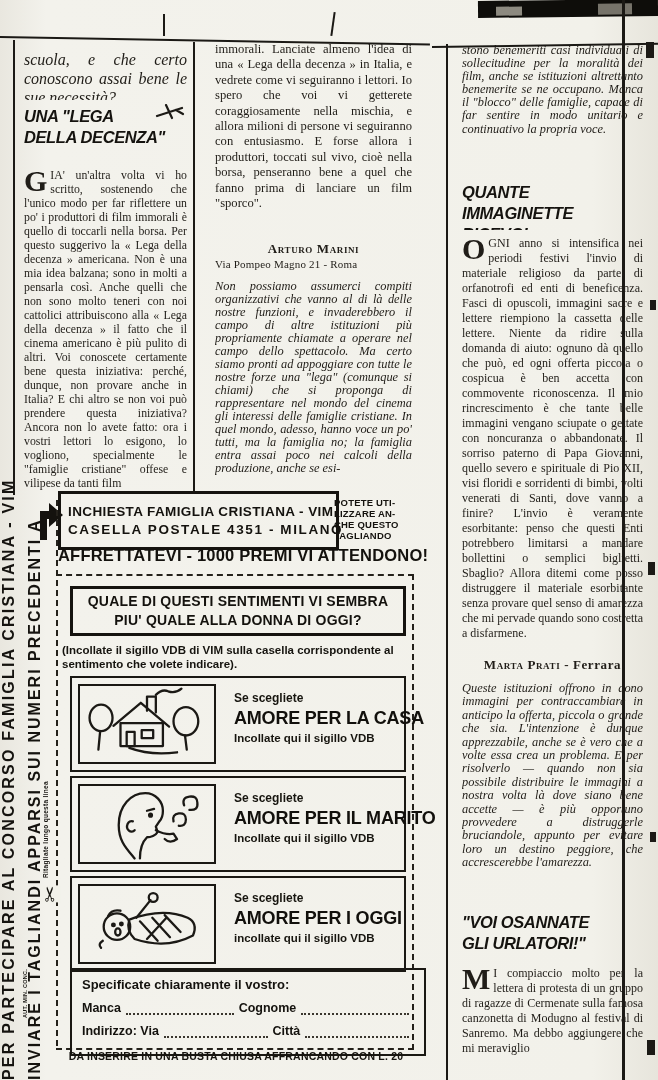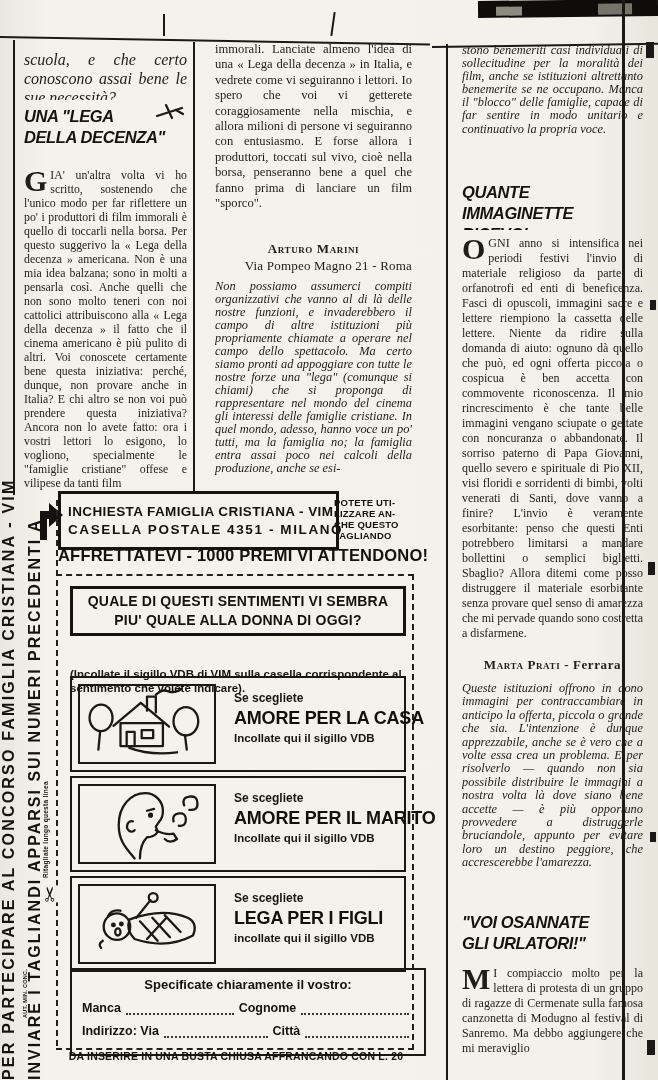--- a/index.html
+++ b/index.html
@@ -13,21 +13,21 @@
   
   .col{position:absolute; text-align:justify; color:#201d18;}
   .blk{position:absolute; left:0; right:0; overflow:hidden;}
   .lead{font-size:16px; line-height:19px; font-style:italic;}
   .headline{
     font-family:"Liberation Sans",sans-serif; font-weight:bold; font-style:italic;
     font-size:16.5px; line-height:21px; letter-spacing:-0.4px; text-align:left; color:#15130f;
   }
   .dropcap{float:left; font-weight:bold; font-size:30px; line-height:25px; padding-right:3px;}
   .sigline{text-align:center; font-variant:small-caps; font-weight:bold; font-size:13px; letter-spacing:0.6px;}
-  .addrline{text-align:right; font-size:13px; letter-spacing:0.2px;}
+  .addrline{text-align:left; font-size:11px; letter-spacing:0.2px;}
   .body-txt{font-size:11.8px; line-height:14px;}
   .body-txt2{font-size:12.6px; line-height:15.4px;}
   .body-txt3{font-size:12px; line-height:15px;}
   .reply{font-style:italic; font-size:12.4px; line-height:13.1px;}
   
   .sans{font-family:"Liberation Sans",sans-serif;}
   .addr-box{
     position:absolute; border:3px solid #15130f; background:transparent;
     display:flex; flex-direction:column; justify-content:center; padding:2px 4px 2px 7px;
   }
@@ -153,21 +153,21 @@
   <div class="abs sans hurry" style="left:58px; top:546px;">AFFRETTATEVI - 1000 PREMI VI ATTENDONO!</div>
 
   <div class="vdash" style="left:56px; top:500px; height:546px;"></div>
   <div class="dash-box" style="left:56px; top:574px; width:356px; height:472px;"></div>
 
   <div class="q-box sans" style="left:70px; top:586px; width:330px; height:44px;">
     <div>QUALE DI QUESTI SENTIMENTI VI SEMBRA</div>
     <div>PIU' QUALE ALLA DONNA DI OGGI?</div>
   </div>
 
-  <div class="abs sans instr" style="left:70px; top:644px; width:332px;margin-top:24px;">(Incollate il sigillo VDB di VIM sulla casella corrispondente al sentimento che volete indicare).</div>
+  <div class="abs sans instr" style="left:62px; top:644px; width:332px;">(Incollate il sigillo VDB di VIM sulla casella corrispondente al sentimento che volete indicare).</div>
 
   <div class="opt-row" style="left:70px; top:676px; width:332px; height:92px;">
     <div class="opt-img">
       <svg width="126" height="76" viewBox="0 0 140 86">
         <g stroke="#1b1915" stroke-width="2.6" fill="none" stroke-linejoin="round" stroke-linecap="round">
           <ellipse cx="18" cy="36" rx="13" ry="15"></ellipse>
           <path d="M17,51 L15,72"></path>
           <ellipse cx="114" cy="40" rx="14" ry="16"></ellipse>
           <path d="M113,56 L115,72"></path>
           <rect x="40" y="42" width="48" height="26"></rect>
@@ -220,26 +220,26 @@
           <path d="M50,38 Q88,24 116,36 Q128,42 122,56 Q92,72 56,60 Q46,50 50,38"></path>
           <path d="M62,40 L82,62 M76,36 L96,58 M90,33 L108,52 M70,60 L92,36"></path>
           <path d="M58,36 L74,16"></path>
           <circle cx="77" cy="13" r="5"></circle>
           <path d="M20,62 q-6,4 -2,8"></path>
         </g>
       </svg>
     </div>
     <div class="opt-txt sans">
       <div class="opt-pre">Se scegliete</div>
-      <div class="opt-title">LEGA PER I FIGLI</div>
+      <div class="opt-title">AMORE PER I OGGI</div>
       <div class="opt-note">incollate qui il sigillo VDB</div>
     </div>
   </div>
 
-  <div class="form-box sans" style="left:70px; top:968px; width:332px; height:70px;text-align:center;">
+  <div class="form-box sans" style="left:70px; top:968px; width:332px; height:70px;">
     <div class="form-title">Specificate chiaramente il vostro:</div>
     <div class="form-row">
       <span>Manca</span>
       <span class="dots"></span>
       <span>Cognome</span>
       <span class="dots"></span>
     </div>
     <div class="form-row">
       <span>Indirizzo: Via</span>
       <span class="dots"></span>

